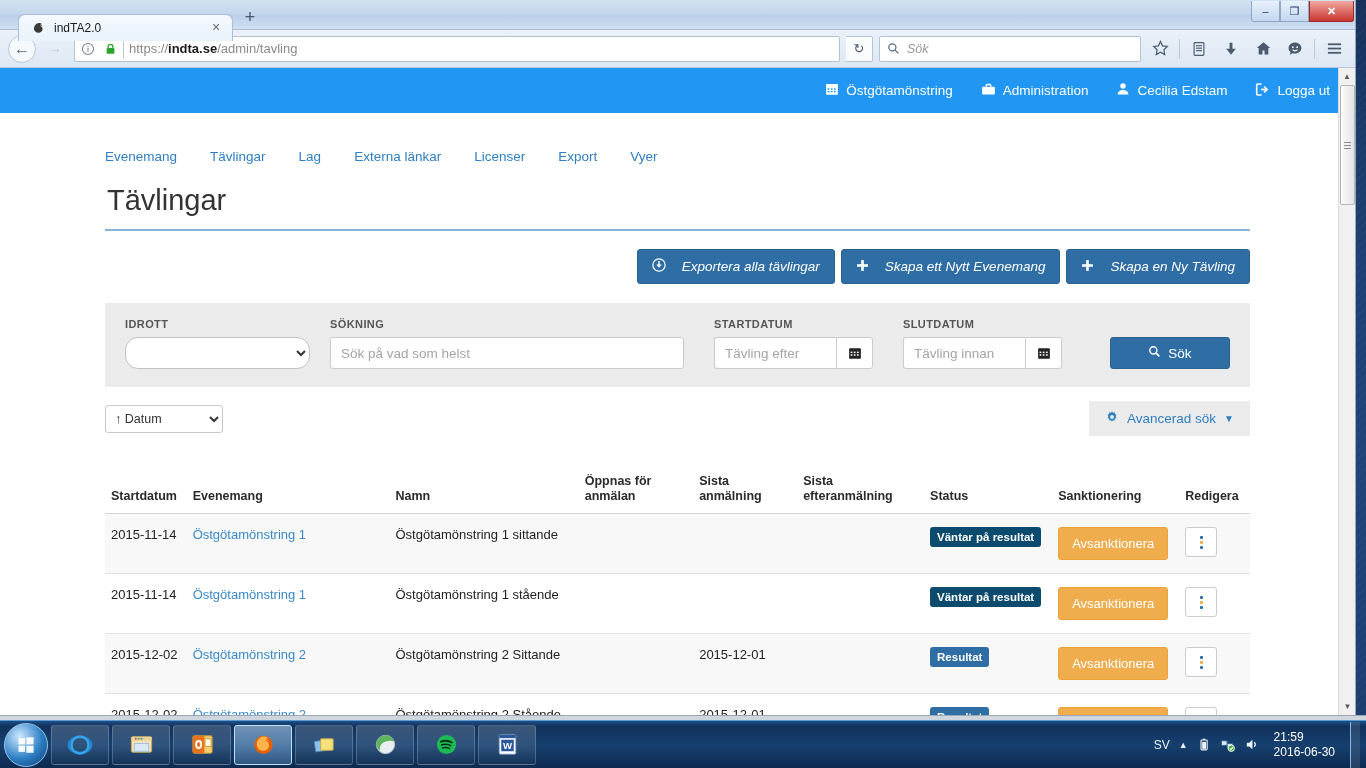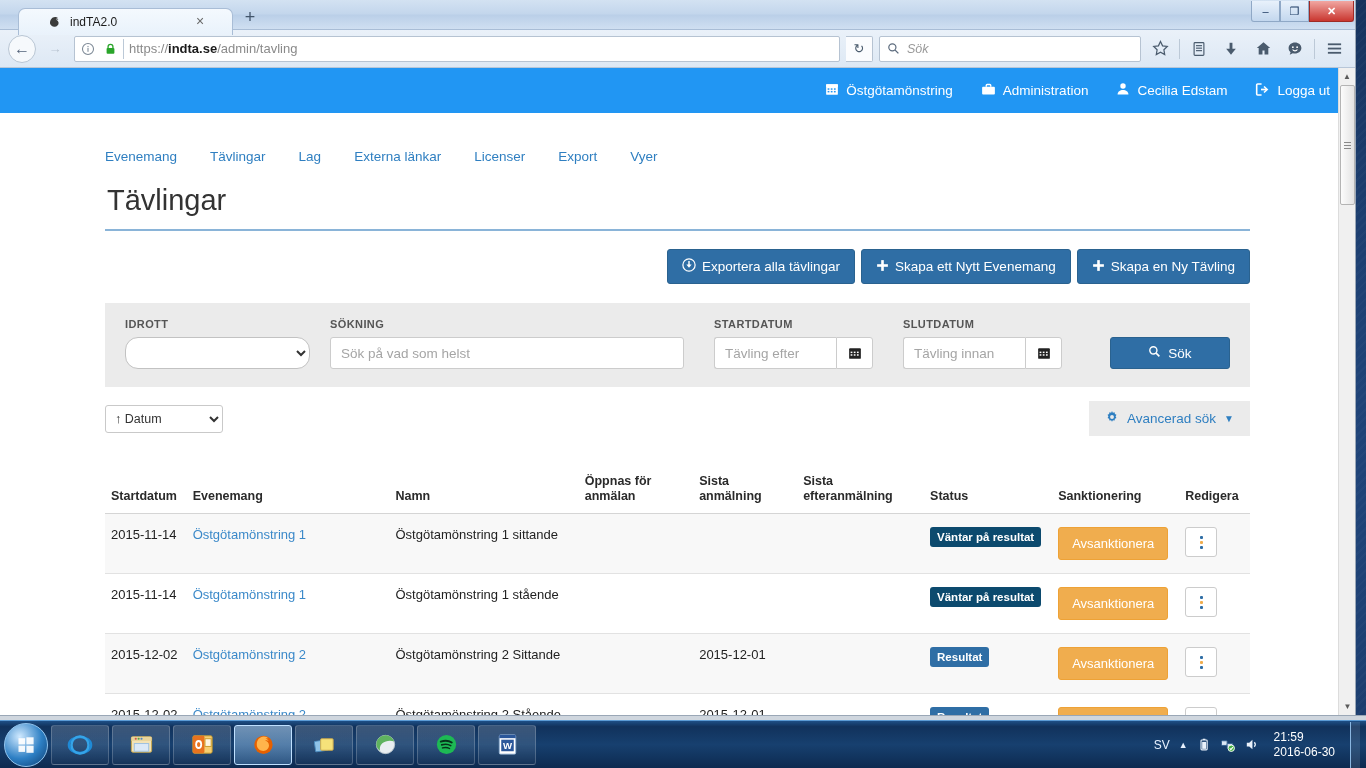--- a/index.html
+++ b/index.html
@@ -27,25 +27,25 @@
     border-top:none; border-left:none;
   }
 
   
   .titlebar{
     position:relative; height:30px;
     background:linear-gradient(to bottom,#d3e2f2 0%, #c3d6ec 48%, #bacfe8 52%, #cfdff1 100%);
     border-bottom:1px solid #a9bdd6;
   }
   .tab{
-    position:absolute; left:18px; top:8px; width:215px; height:27px;
+    position:absolute; left:18px; top:14px; width:215px; height:27px;
     background:linear-gradient(to bottom,#f4f9fe,#e9f2fb);
     border:1px solid #a9bdd6; border-bottom:none;
     border-radius:7px 7px 0 0;
-    display:flex; align-items:center; padding:0 24px;
+    display:flex; align-items:center; padding:0 8px;
   }
   .tab-fav{ width:16px;height:16px;margin:0 7px 0 4px; flex:none; }
   .tab-title{ font-size:12px; color:#1b1b1b; flex:1; white-space:nowrap; overflow:hidden;}
   .tab-close{ width:16px;height:16px; color:#6a6a6a; font-size:14px; line-height:15px; text-align:center; }
   .newtab{
     position:absolute; left:236px; top:6px; width:28px;height:24px;
     text-align:center; color:#42556b; font-size:18px; line-height:23px;
   }
   .winbtns{ position:absolute; right:0; top:0; display:flex; }
   .winbtn{
@@ -108,21 +108,21 @@
   .subnav a{ color:#2f7fc1; font-size:13.5px; }
   h1.page-title{
     font-size:29px; font-weight:normal; color:#333;
     padding:12px 0 12px 2px; border-bottom:2px solid #8ab4d8;
     margin-bottom:18px;
   }
   .btnrow{ display:flex; justify-content:flex-end; gap:6px; }
   .btn{
     background:#2f6ea5; color:#fff; border:1px solid #2a628f;
     padding:8px 14px; font-size:13.5px; border-radius:3px;
-    display:flex;align-items:center;gap:6px; white-space:nowrap;
+    display:flex;align-items:center;gap:16px; white-space:nowrap;font-style:italic;
   }
   .filterbar{
     margin-top:19px; background:#ebebeb; padding:15px 20px 18px 20px;
     display:flex; align-items:flex-end; gap:0;
   }
   .fgroup{ display:flex; flex-direction:column; }
   .flabel{ font-size:11px; font-weight:bold; color:#555; letter-spacing:.4px; margin-bottom:7px; }
   select.idrott{
     width:185px;height:32px;font-size:13px;padding:14px 6px;
     border:1px solid #c2c2c2;border-radius:13px;background:#fff;color:#333;

